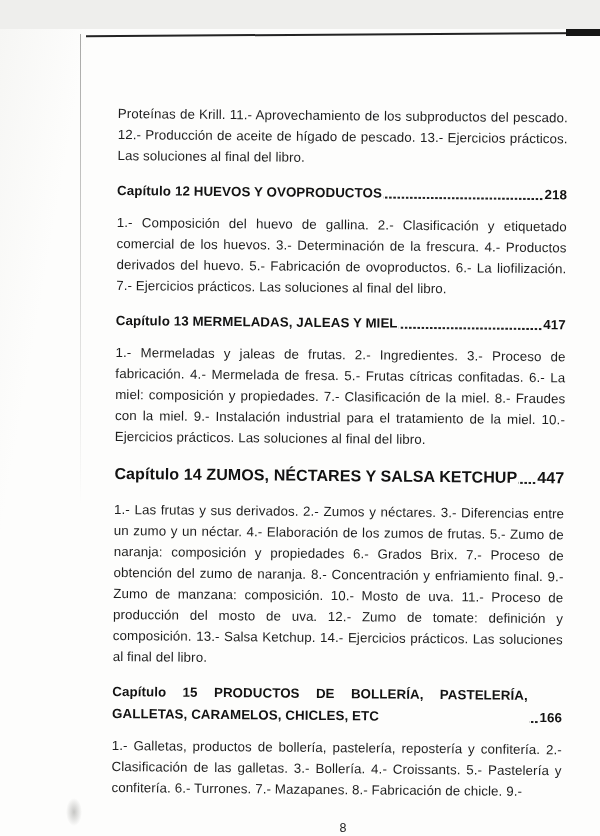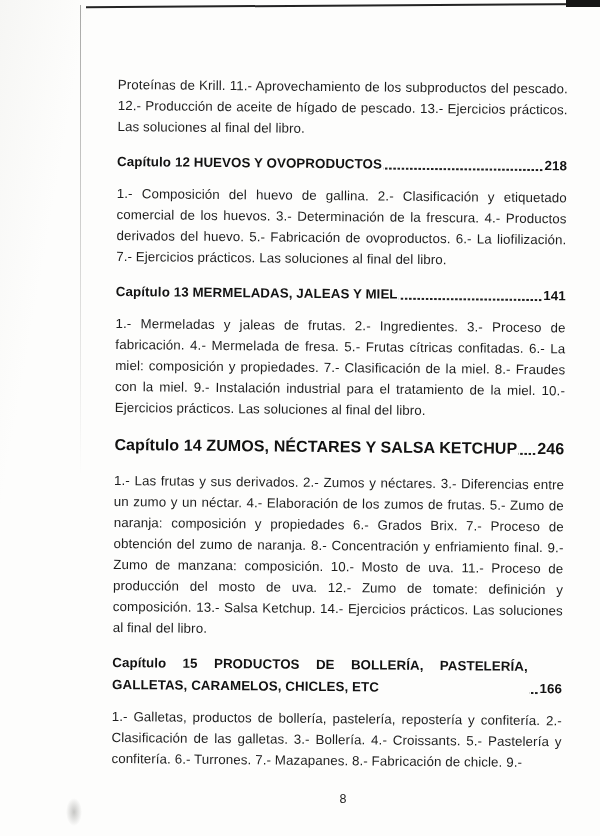--- a/index.html
+++ b/index.html
@@ -6,20 +6,21 @@
   html, body { width: 600px; height: 836px; }
   body {
     position: relative;
     font-family: "Liberation Sans", sans-serif;
     background: #eeeeec;
     overflow: hidden;
   }
   .scan-page {
     position: absolute; inset: 0;
     background: linear-gradient(100deg, #f6f6f4 0%, #fdfdfc 12%, #fdfdfc 100%);
+    margin-top: 29px;
   }
   .scan-top-edge-line {
     position: absolute; top: 3px; left: 86px; right: -3px; height: 2.2px;
     background: #232323;
     transform: rotate(-0.35deg); transform-origin: 100% 0;
   }
   .scan-corner-mark {
     position: absolute; top: 0; right: 0; width: 34px; height: 7px;
     background: #161616;
   }
@@ -97,30 +98,30 @@
         <span class="dots-leader"></span>
         <span class="page-ref">218</span>
       </div>
       <p class="para">1.- Composición del huevo de gallina. 2.- Clasificación y etiquetado comercial de los huevos. 3.- Determinación de la frescura. 4.- Productos derivados del huevo. 5.- Fabricación de ovoproductos. 6.- La liofilización. 7.- Ejercicios prácticos. Las soluciones al final del libro.</p>
     </div>
 
     <div class="chapter">
       <div class="chapter-heading">
         <span class="label">Capítulo 13 MERMELADAS, JALEAS Y MIEL</span>
         <span class="dots-leader"></span>
-        <span class="page-ref">141</span>
+        <span class="page-ref">417</span>
       </div>
       <p class="para">1.- Mermeladas y jaleas de frutas. 2.- Ingredientes. 3.- Proceso de fabricación. 4.- Mermelada de fresa. 5.- Frutas cítricas confitadas. 6.- La miel: composición y propiedades. 7.- Clasificación de la miel. 8.- Fraudes con la miel. 9.- Instalación industrial para el tratamiento de la miel. 10.- Ejercicios prácticos. Las soluciones al final del libro.</p>
     </div>
 
     <div class="chapter large">
       <div class="chapter-heading">
         <span class="label">Capítulo 14 ZUMOS, NÉCTARES Y SALSA KETCHUP</span>
         <span class="dots-leader"></span>
-        <span class="page-ref">246</span>
+        <span class="page-ref">447</span>
       </div>
       <p class="para">1.- Las frutas y sus derivados. 2.- Zumos y néctares. 3.- Diferencias entre un zumo y un néctar. 4.- Elaboración de los zumos de frutas. 5.- Zumo de naranja: composición y propiedades 6.- Grados Brix. 7.- Proceso de obtención del zumo de naranja. 8.- Concentración y enfriamiento final. 9.- Zumo de manzana: composición. 10.- Mosto de uva. 11.- Proceso de producción del mosto de uva. 12.- Zumo de tomate: definición y composición. 13.- Salsa Ketchup. 14.- Ejercicios prácticos. Las soluciones al final del libro.</p>
     </div>
 
     <div class="chapter">
       <div class="chapter-heading">
         <span class="label">Capítulo 15 PRODUCTOS DE BOLLERÍA, PASTELERÍA, GALLETAS, CARAMELOS, CHICLES, ETC</span>
         <span class="dots-leader"></span>
         <span class="page-ref">166</span>
       </div>

